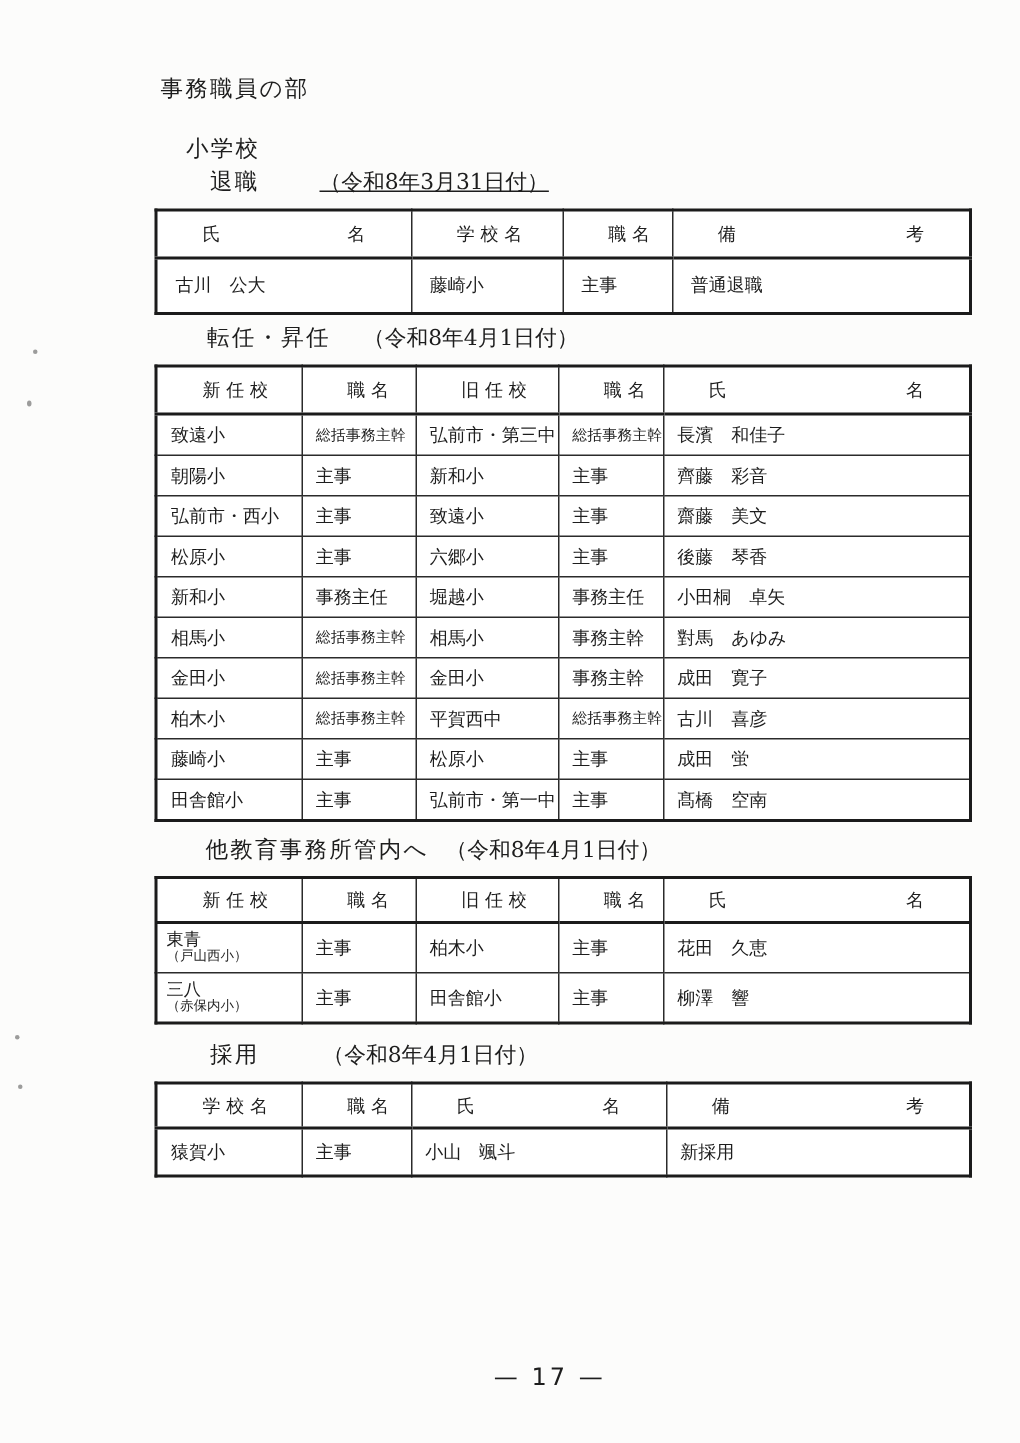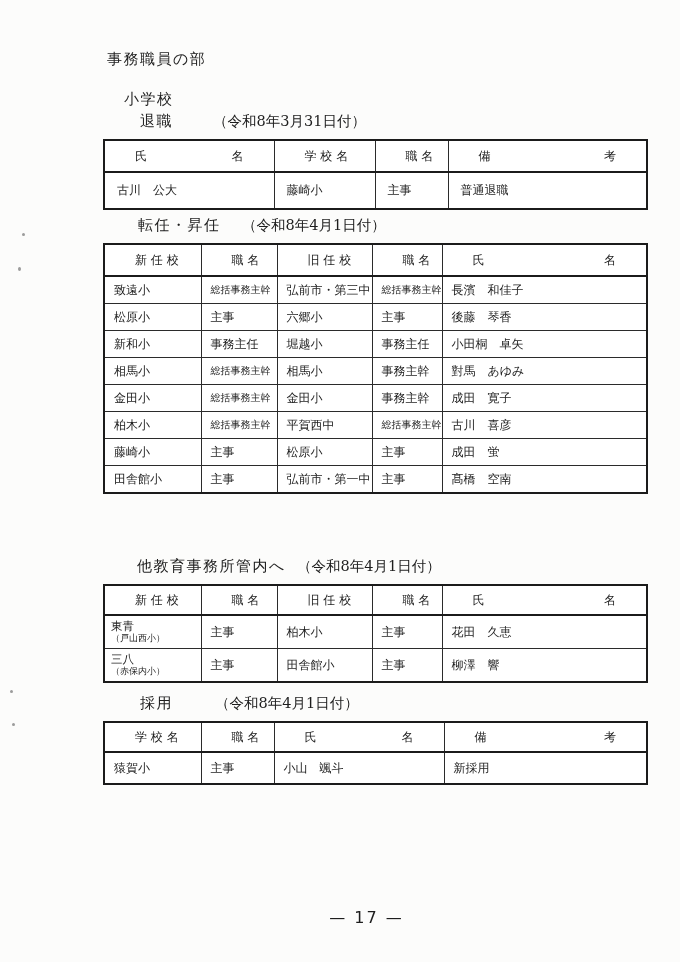--- a/index.html
+++ b/index.html
@@ -9,21 +9,21 @@
     font-family:"DejaVu Serif","Liberation Serif",serif;
     color:#1d1d1d;
     overflow:hidden;
   }
   .abs{position:absolute;margin-left:40px;}
   
   .doc-title{left:67px;top:50px;font-size:15px;letter-spacing:1.5px;}
   .subtitle{left:84px;top:90px;font-size:15px;letter-spacing:1.5px;}
   .sec-label{font-size:15px;letter-spacing:1.5px;white-space:nowrap;}
   .sec-date{font-size:14.5px;white-space:nowrap;}
-  #h1-label{left:100px;top:112px;text-align:center;} #h1-date{left:173px;top:112px;}
+  #h1-label{left:100px;top:112px;text-align:center;} #h1-date{left:173px;top:112px;text-decoration:underline;}
   #h2-label{left:98px; top:216px;} #h2-date{left:202px;top:216px;}
   #h3-label{left:97px; top:557px;} #h3-date{left:257px;top:557px;}
   #h4-label{left:100px;top:694px;} #h4-date{left:175px;top:694px;}
   
   table{border-collapse:collapse;table-layout:fixed;width:543px;background:#fff;}
   .tbl{left:63px;}
   #t1{top:139px;} #t2{top:243px;} #t3{top:584px;} #t4{top:721px;}
   th,td{
     border:1px solid #2b2b2b;
     font-weight:normal;font-size:12px;
@@ -105,20 +105,34 @@
   </thead>
   <tbody>
     <tr>
       <td>致遠小</td>
       <td class="pos shrink">総括事務主幹</td>
       <td>弘前市・第三中</td>
       <td class="pos shrink">総括事務主幹</td>
       <td>長濱　和佳子</td>
     </tr>
     <tr>
+      <td>朝陽小</td>
+      <td class="pos">主事</td>
+      <td>新和小</td>
+      <td class="pos">主事</td>
+      <td>齊藤　彩音</td>
+    </tr>
+    <tr>
+      <td>弘前市・西小</td>
+      <td class="pos">主事</td>
+      <td>致遠小</td>
+      <td class="pos">主事</td>
+      <td>齋藤　美文</td>
+    </tr>
+    <tr>
       <td>松原小</td>
       <td class="pos">主事</td>
       <td>六郷小</td>
       <td class="pos">主事</td>
       <td>後藤　琴香</td>
     </tr>
     <tr>
       <td>新和小</td>
       <td class="pos">事務主任</td>
       <td>堀越小</td>

